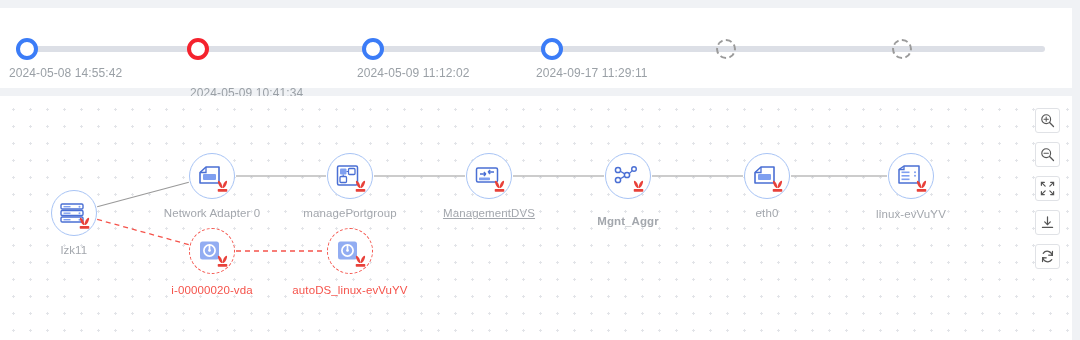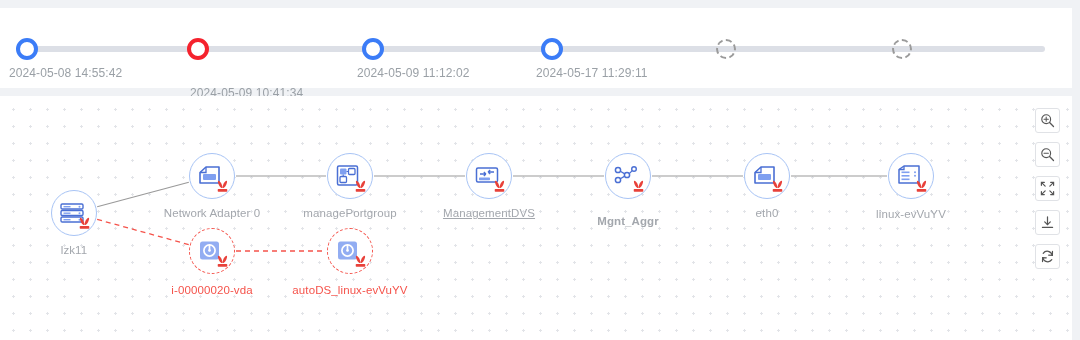--- a/index.html
+++ b/index.html
@@ -121,21 +121,21 @@
   <div class="timeline-panel">
     <div class="timeline-track"></div>
     <div id="tl-markers">
         <div class="tl-marker blue" style="left: 27px;"></div>
         <div class="tl-label" style="left: 9px;">2024-05-08 14:55:42</div>
         <div class="tl-marker red" style="left: 198px;"></div>
         <div class="tl-label" style="left: 190px; margin-top: 20px;">2024-05-09 10:41:34</div>
         <div class="tl-marker blue" style="left: 373px;"></div>
         <div class="tl-label" style="left: 357px;">2024-05-09 11:12:02</div>
         <div class="tl-marker blue" style="left: 552px;"></div>
-        <div class="tl-label" style="left: 536px;">2024-05-17 11:29:11</div>
+        <div class="tl-label" style="left: 536px;">2024-09-17 11:29:11</div>
         <div class="tl-marker empty" style="left: 727px;"></div>
         <div class="tl-marker empty" style="left: 903px;"></div>
       </div>
   </div>
 
   <div class="graph-panel">
     <svg class="edges" id="edge-layer" viewBox="0 0 1072 244">
         <line x1="97.18125318423685" y1="110.78473646509592" x2="188.81874681576315" y2="86.21526353490408" stroke="#9a9a9a" stroke-width="1.2"></line>
         <line x1="236" y1="80" x2="326" y2="80" stroke="#9a9a9a" stroke-width="1.2"></line>
         <line x1="374" y1="80" x2="465" y2="80" stroke="#9a9a9a" stroke-width="1.2"></line>

